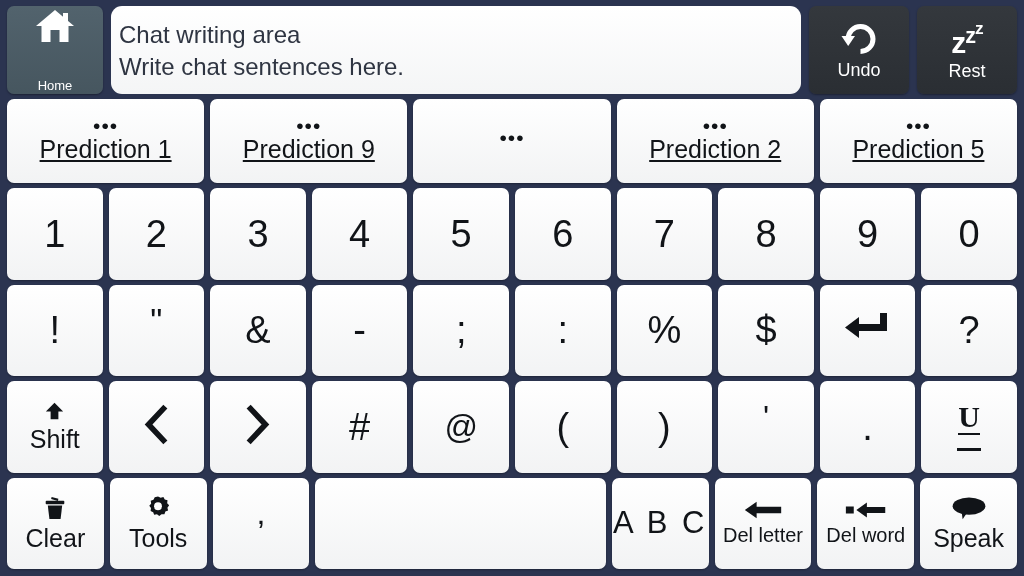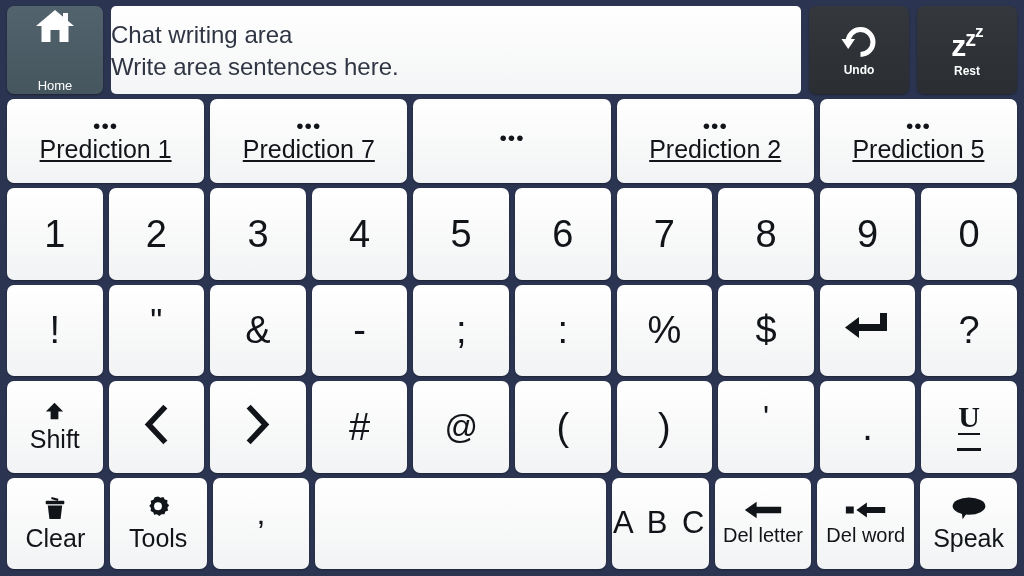--- a/index.html
+++ b/index.html
@@ -20,34 +20,34 @@
     border-radius: 7px; display: flex; flex-direction: column;
     align-items: center; justify-content: center; gap: 2px;
     color: #ffffff; cursor: pointer;
     box-shadow: 0 1px 2px rgba(0,0,0,.35);
   }
   .home-key .label { font-size: 13px; line-height: 1; margin-top: 33px; }
   .home-icon { width: 42px; height: 36px; display:block; }
 
   .chat-area {
     flex: 1 1 auto; background: linear-gradient(180deg,#ffffff 0%,#f4f5f6 100%);
-    border-radius: 5px; padding: 8px 12px 6px 0;
+    border-radius: 11px; padding: 8px 12px 6px 8px;
     display: flex; flex-direction: column; justify-content: center;
     color: #2f3542; cursor: text; overflow: hidden;
   }
   .chat-area .line { font-size: 24px; line-height: 1.34; white-space: nowrap; }
 
   .dark-key {
     width: 100px; background: linear-gradient(180deg,#34383d 0%,#2a2e33 100%);
     border-radius: 7px; display: flex; flex-direction: column;
     align-items: center; justify-content: center; gap: 3px;
     color: #ffffff; cursor: pointer;
     box-shadow: 0 1px 2px rgba(0,0,0,.35);
   }
-  .dark-key .label { font-size: 12px; line-height: 1; font-weight: bold; }
+  .dark-key .label { font-size: 18px; line-height: 1; }
   .undo-icon { width: 40px; height: 36px; display: block; }
   .rest-glyph { font-size: 30px; font-weight: bold; line-height: 1;
                 letter-spacing: -1px; }
   .rest-glyph sup { font-size: .72em; margin-top: 11px; }
   .rest-glyph sup sup { font-size: .8em; }
 
   
   .row { display: flex; gap: 6px; }
   .row.pred  { flex: 0 0 84px; }
   .row.keys  { flex: 1 1 0; }
@@ -101,21 +101,21 @@
         <svg viewBox="0 0 42 36" width="42" height="36" aria-hidden="true">
           <path fill="#ffffff" d="M21 2 L40 18 L34.5 18 L34.5 34 L25.5 34 L25.5 22 L16.5 22 L16.5 34 L7.5 34 L7.5 18 L2 18 Z"></path>
           <rect fill="#ffffff" x="29" y="5" width="5" height="8"></rect>
         </svg>
       </span>
       <span class="label">Home</span>
     </div>
 
     <div class="chat-area">
       <div class="line">Chat writing area</div>
-      <div class="line">Write area sentences here.</div>
+      <div class="line">Write chat sentences here.</div>
     </div>
 
     <div class="dark-key">
       <span class="undo-icon">
         <svg viewBox="0 0 40 36" width="40" height="36" aria-hidden="true">
           <path fill="none" stroke="#ffffff" stroke-width="5" stroke-linecap="butt" d="M9 17 A12.5 12.5 0 1 1 21.5 29.5"></path>
           <path fill="#ffffff" d="M2.5 14 L16 14 L9.2 24 Z"></path>
         </svg>
       </span>
       <span class="label">Undo</span>
@@ -127,21 +127,21 @@
     </div>
   </div>
 
   <div class="row pred">
     <div class="key">
       <span class="pred-dots">•••</span>
       <span class="pred-label">Prediction 1</span>
     </div>
     <div class="key">
       <span class="pred-dots">•••</span>
-      <span class="pred-label">Prediction 7</span>
+      <span class="pred-label">Prediction 9</span>
     </div>
     <div class="key">
       <span class="pred-dots">•••</span>
     </div>
     <div class="key">
       <span class="pred-dots">•••</span>
       <span class="pred-label">Prediction 2</span>
     </div>
     <div class="key">
       <span class="pred-dots">•••</span>

